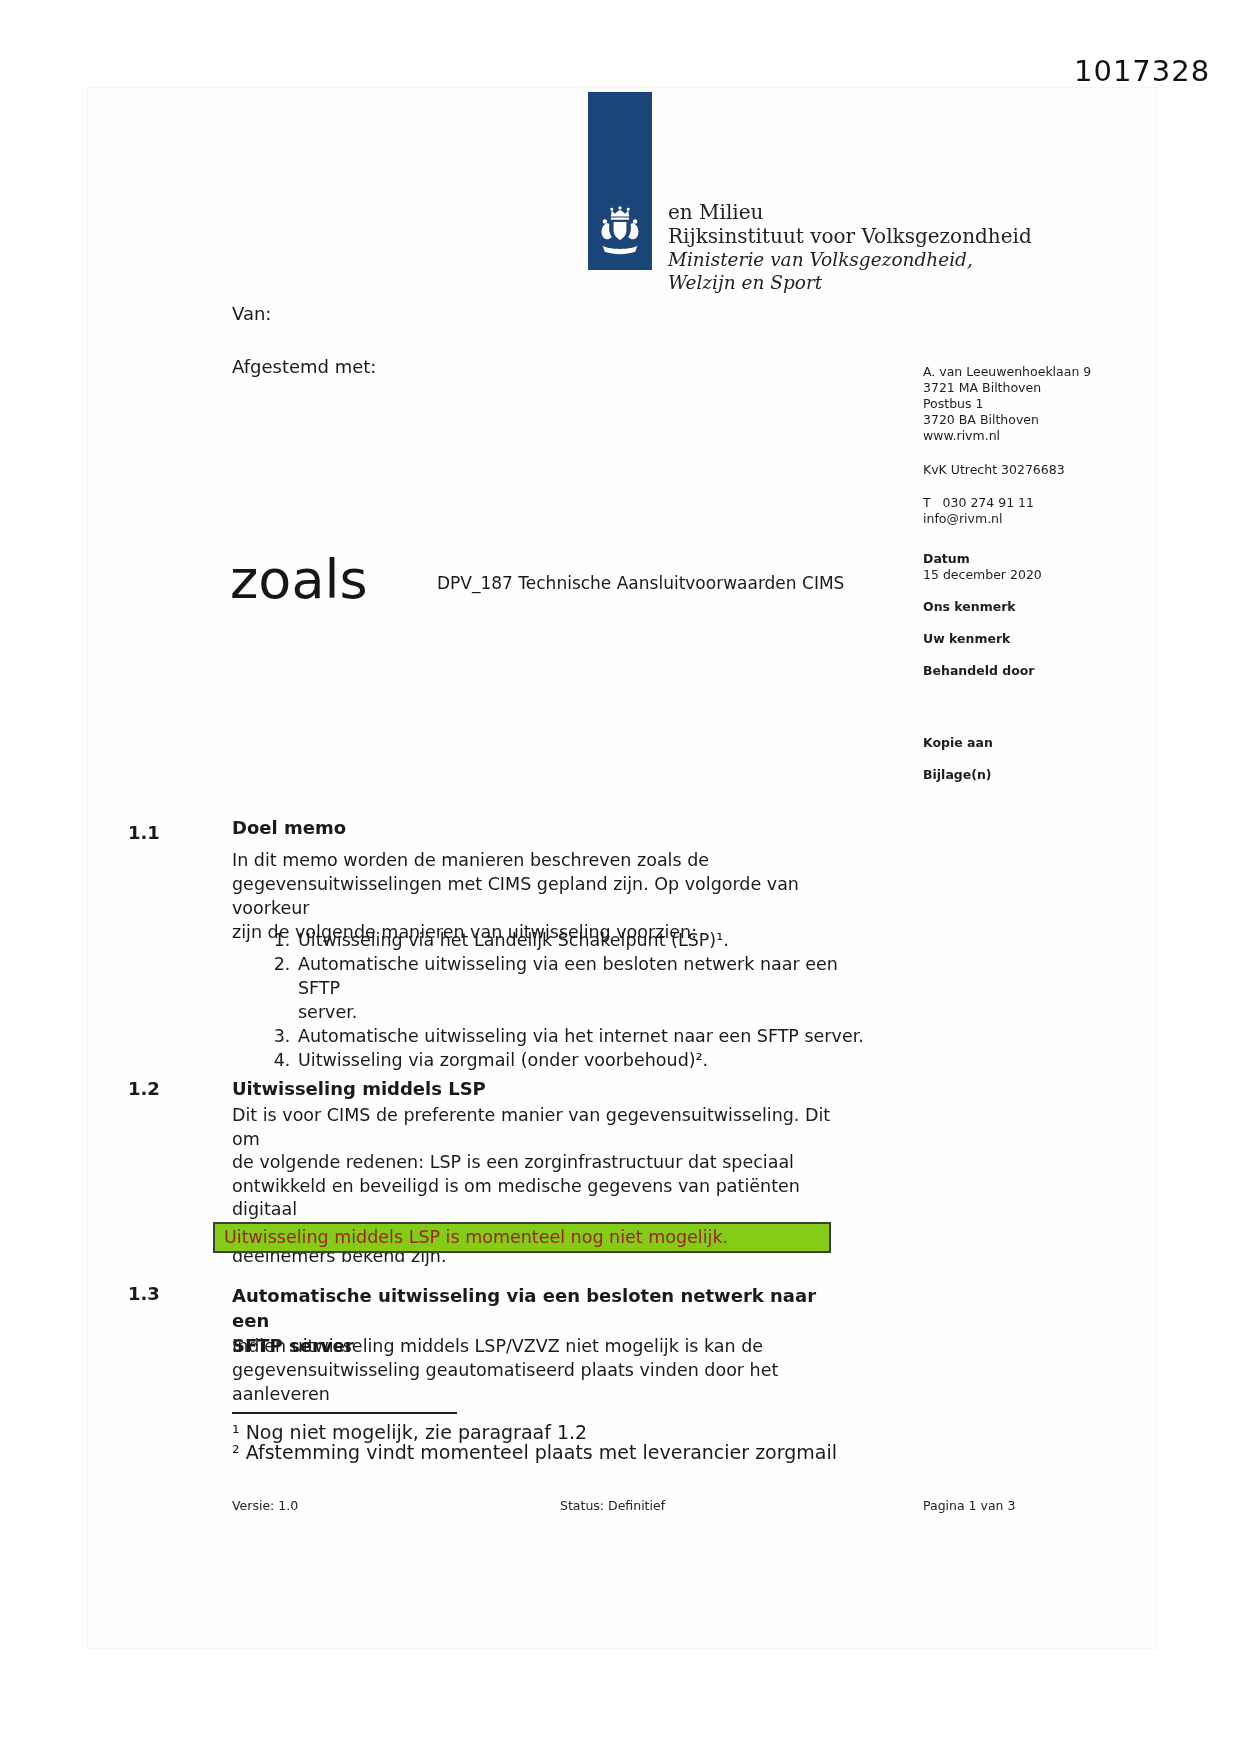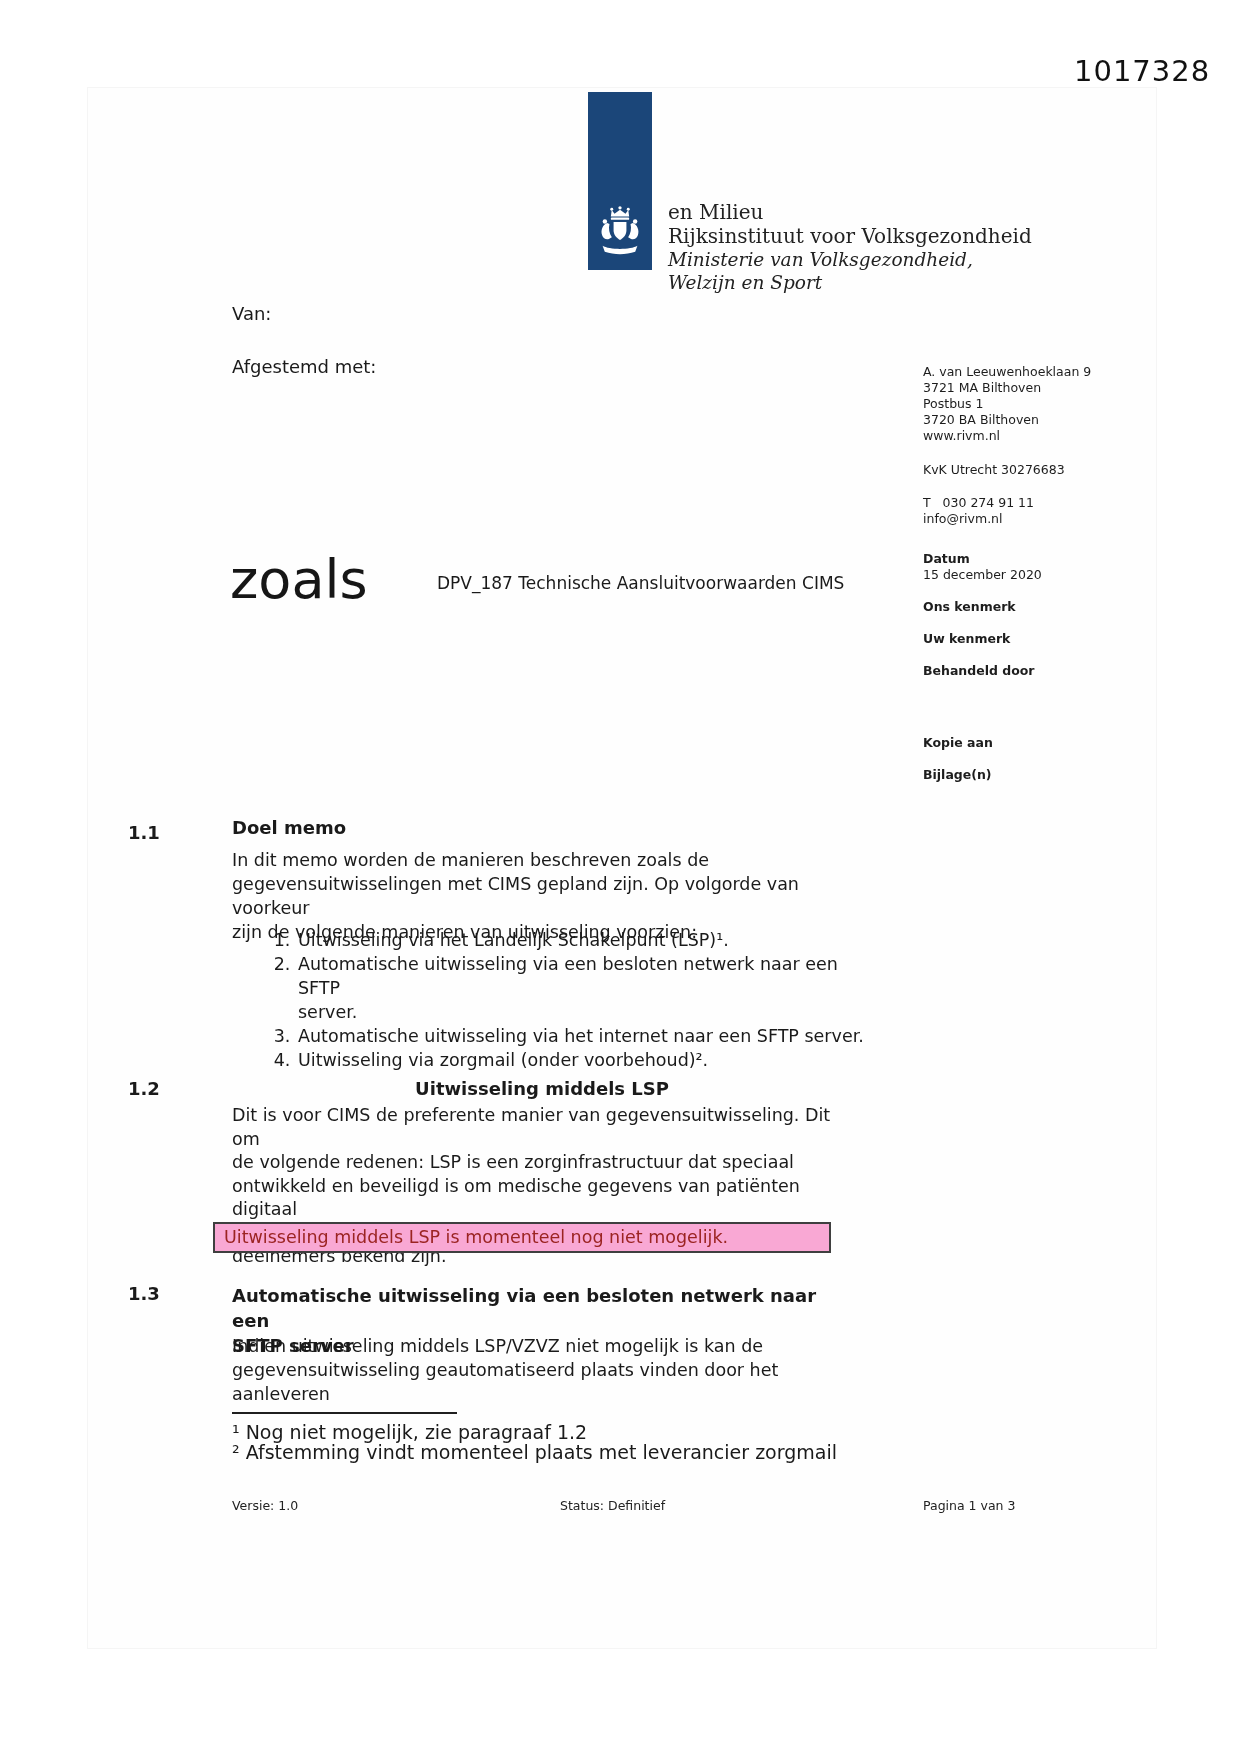--- a/index.html
+++ b/index.html
@@ -37,21 +37,21 @@
   .sec-head{left:232px;font-size:18px;font-weight:bold;width:620px;}
   .sec-body{left:232px;font-size:17.5px;line-height:24px;width:630px;}
 
   .prio-list{left:262px;top:928px;width:580px;font-size:17.5px;line-height:24px;margin:0;padding-left:34px;}
   .prio-list li{padding-left:2px;}
 
   .alert-box{
     left:213px;top:1222px;width:605px;height:27px;
     border:2px solid #3f3f3f;color:#9b2422;
     font-size:17.5px;line-height:27px;padding-left:9px;
-    background:#f9a8d4;
+    background:#84cc16;
   }
 
   .footnote-rule{left:232px;top:1412px;width:225px;height:0;border-top:2px solid #1f1f1f;}
   .footnote{left:232px;font-size:19px;line-height:20px;width:640px;}
 
   .footer-item{top:1498px;font-size:12.5px;color:#222;}
   .footer-versie{left:232px;}
   .footer-status{left:560px;}
   .footer-pagina{left:923px;}
 </style>
@@ -129,21 +129,21 @@
 zijn de volgende manieren van uitwisseling voorzien:</div>
 <ol class="abs prio-list">
   <li class="pre">Uitwisseling via het Landelijk Schakelpunt (LSP)¹.</li>
   <li class="pre">Automatische uitwisseling via een besloten netwerk naar een SFTP
 server.</li>
   <li class="pre">Automatische uitwisseling via het internet naar een SFTP server.</li>
   <li class="pre">Uitwisseling via zorgmail (onder voorbehoud)².</li>
 </ol>
 
 <div class="abs sec-num" style="top:1078px;">1.2</div>
-<div class="abs sec-head" style="top:1078px;text-align:center;">Uitwisseling middels LSP</div>
+<div class="abs sec-head" style="top:1078px;">Uitwisseling middels LSP</div>
 <div class="abs sec-body pre" style="top:1104px;line-height:23.5px;">Dit is voor CIMS de preferente manier van gegevensuitwisseling. Dit om
 de volgende redenen: LSP is een zorginfrastructuur dat speciaal
 ontwikkeld en beveiligd is om medische gegevens van patiënten digitaal
 met elkaar uit te wisselen. LSP is een gesloten netwerk waarvan de
 deelnemers bekend zijn.</div>
 <div class="abs alert-box">Uitwisseling middels LSP is momenteel nog niet mogelijk.</div>
 
 <div class="abs sec-num" style="top:1283px;">1.3</div>
 <div class="abs sec-head pre" style="top:1283px;line-height:25px;">Automatische uitwisseling via een besloten netwerk naar een
 SFTP server</div>

